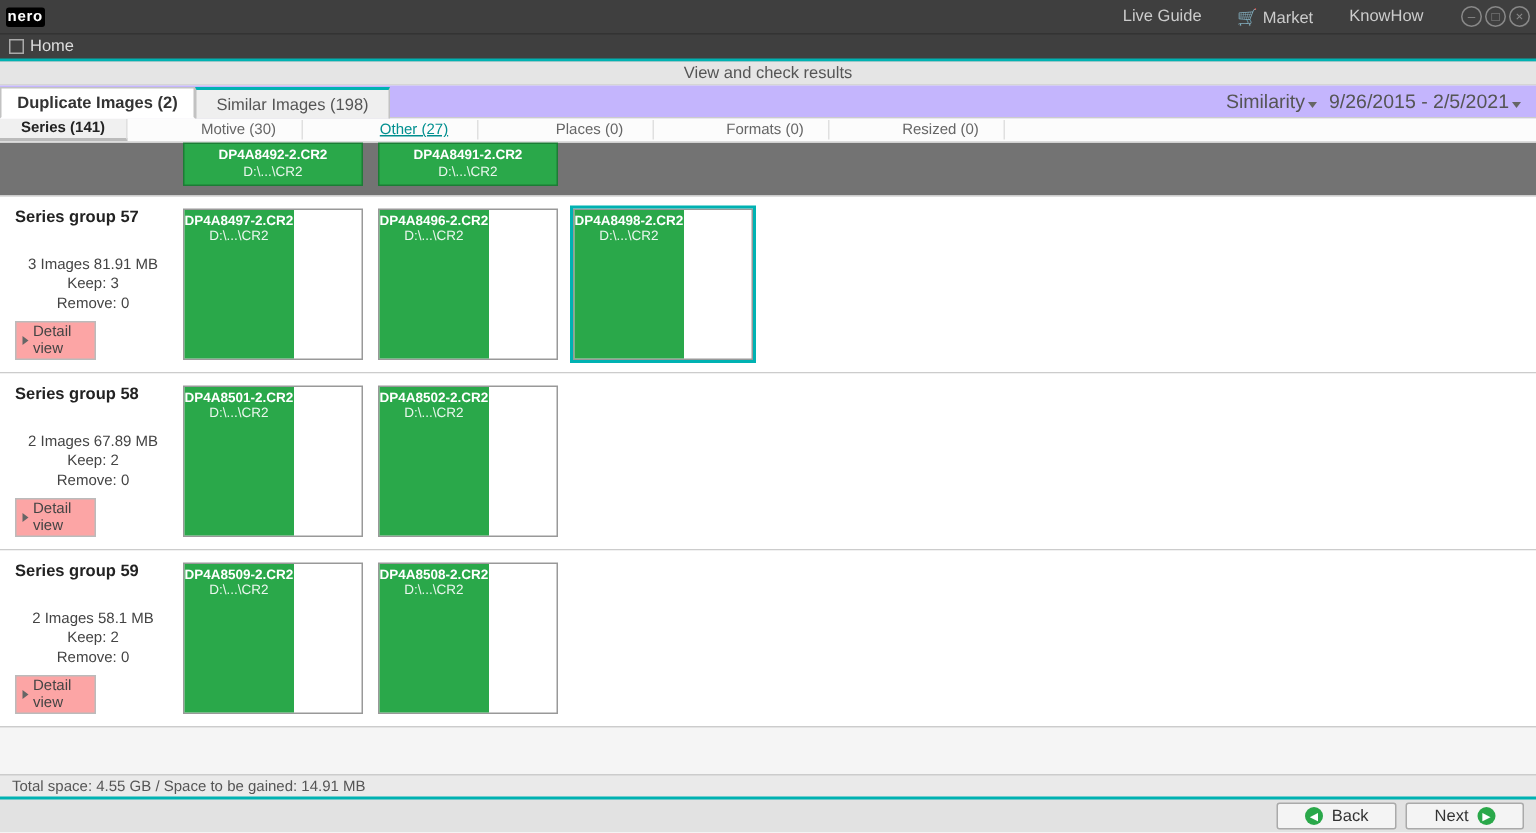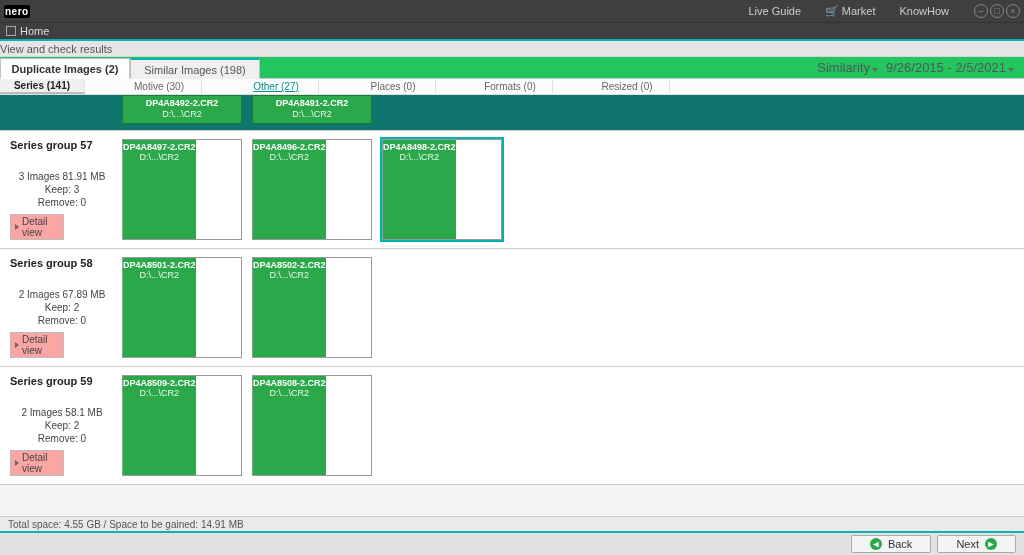--- a/index.html
+++ b/index.html
@@ -55,29 +55,30 @@
     border-top: 1px solid #333;
     border-bottom: 2px solid #00b2b2;
   }
   .menubar .home-ico { width:10px;height:10px;display:inline-block;border:1px solid #aaa; }
 
   
   .resultshdr {
     height: 16px;
     background: #e5e5e5;
     color: #555;
+    text-align: center;
     font-size: 11px;
     line-height: 16px;
     border-bottom: 1px solid #d5d5d5;
   }
 
   
   .tabrow {
     height: 22px;
-    background: #22c55e;
+    background: #c4b5fd;
     display: flex;
     align-items: stretch;
     border-bottom: 1px solid #ccc;
   }
   .maintab {
     width: 130px;
     display:flex;align-items:center;justify-content:center;
     font-size:11px;
     background:#efefef;
     border:1px solid #c2c2c2;
@@ -125,21 +126,21 @@
   .content {
     flex:1;
     overflow-y:scroll;
     background:#f5f5f5;
   }
   .content::-webkit-scrollbar{width:12px;}
   .content::-webkit-scrollbar-track{background:#eee;}
   .content::-webkit-scrollbar-thumb{background:#bbb;border:1px solid #999;}
 
   .partialrow {
-    display:flex;gap:10px;padding:0 0 6px 122px;background:#0f766e;border-bottom:1px solid #ccc;
+    display:flex;gap:10px;padding:0 0 6px 122px;background:#737373;border-bottom:1px solid #ccc;
   }
   .partialrow .thumb-footer{margin-top:0;}
 
   .group {
     display:flex;
     background:#fff;
     border-bottom:1px solid #ccc;
     padding:8px 0 8px 10px;
     gap:8px;
   }

